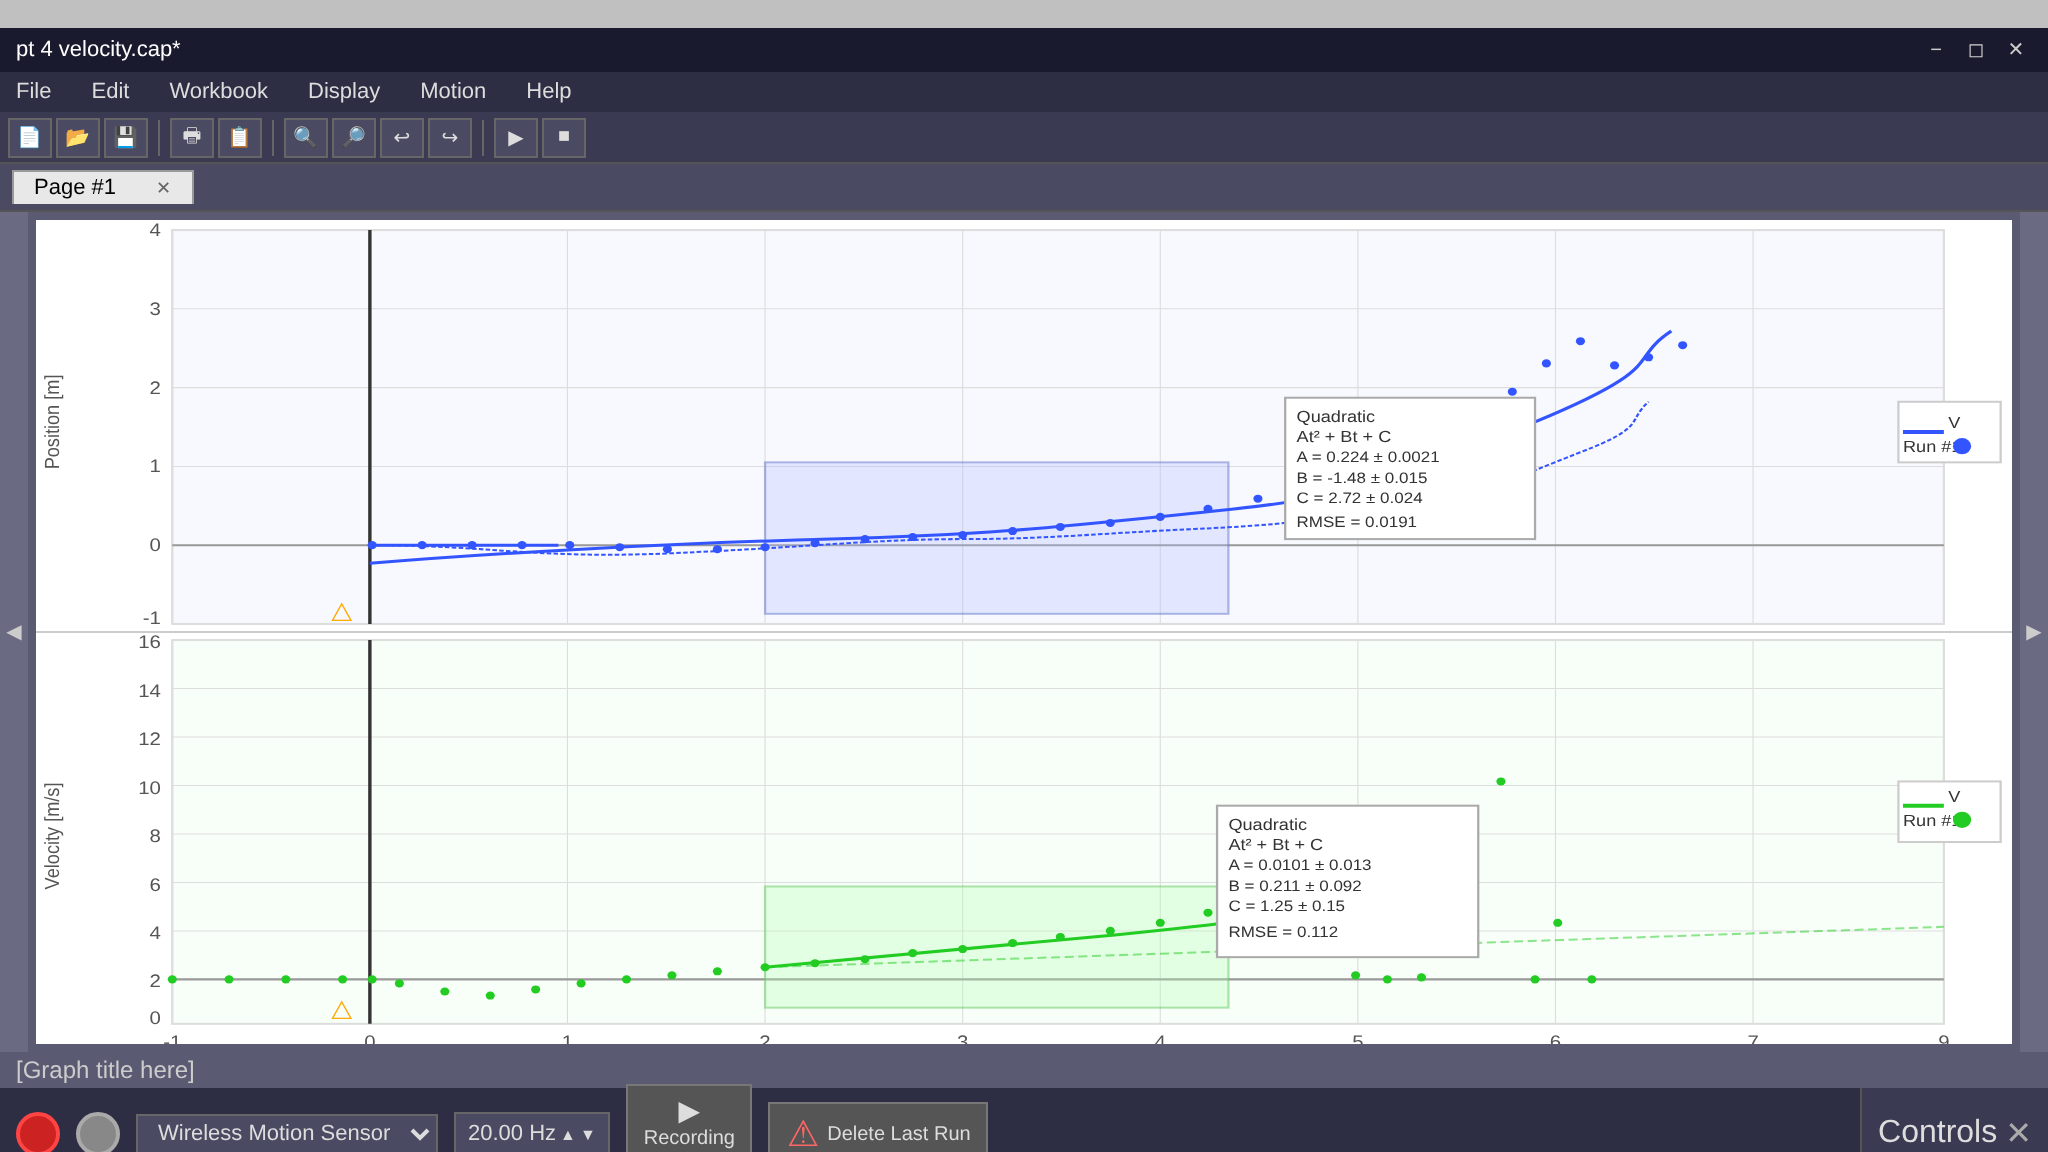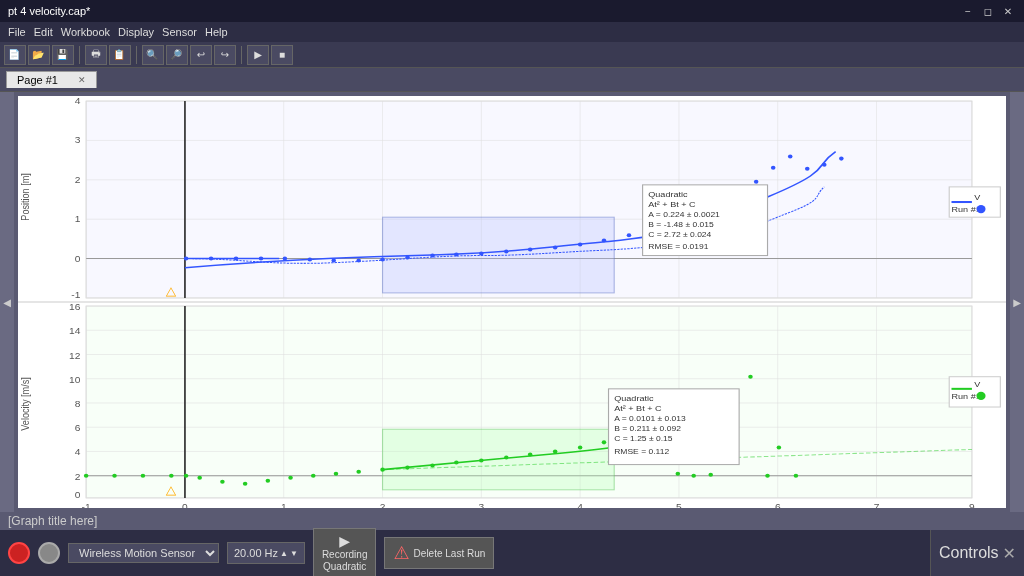--- a/index.html
+++ b/index.html
@@ -8,34 +8,35 @@
     
     .title-bar {
       background: #1a1a2e;
       color: #fff;
       height: 22px;
       display: flex;
       align-items: center;
       justify-content: space-between;
       padding: 0 8px;
       font-size: 11px;
+      margin-top: 14px;
     }
     .title-bar-controls { display: flex; gap: 4px; }
     .title-bar-btn { width: 16px; height: 16px; display: flex; align-items: center; justify-content: center; cursor: pointer; color: #ccc; font-size: 10px; }
 
     
     .menu-bar {
       background: #2d2d44;
       color: #ddd;
       height: 20px;
       display: flex;
       align-items: center;
       padding: 0 4px;
       font-size: 11px;
-      gap: 0;
+      gap: 12px;
     }
     .menu-item { cursor: pointer; padding: 0 4px; }
 
     
     .toolbar {
       background: #3a3a52;
       height: 26px;
       display: flex;
       align-items: center;
       padding: 0 4px;
@@ -217,21 +218,21 @@
     <div class="title-bar-btn">◻</div>
     <div class="title-bar-btn">✕</div>
   </div>
 </div>
 
 <div class="menu-bar">
   <span class="menu-item">File</span>
   <span class="menu-item">Edit</span>
   <span class="menu-item">Workbook</span>
   <span class="menu-item">Display</span>
-  <span class="menu-item">Sensor</span>
+  <span class="menu-item">Motion</span>
   <span class="menu-item">Help</span>
 </div>
 
 <div class="toolbar">
   <div class="toolbar-btn">📄</div>
   <div class="toolbar-btn">📂</div>
   <div class="toolbar-btn">💾</div>
   <div class="toolbar-separator"></div>
   <div class="toolbar-btn">🖶</div>
   <div class="toolbar-btn">📋</div>

